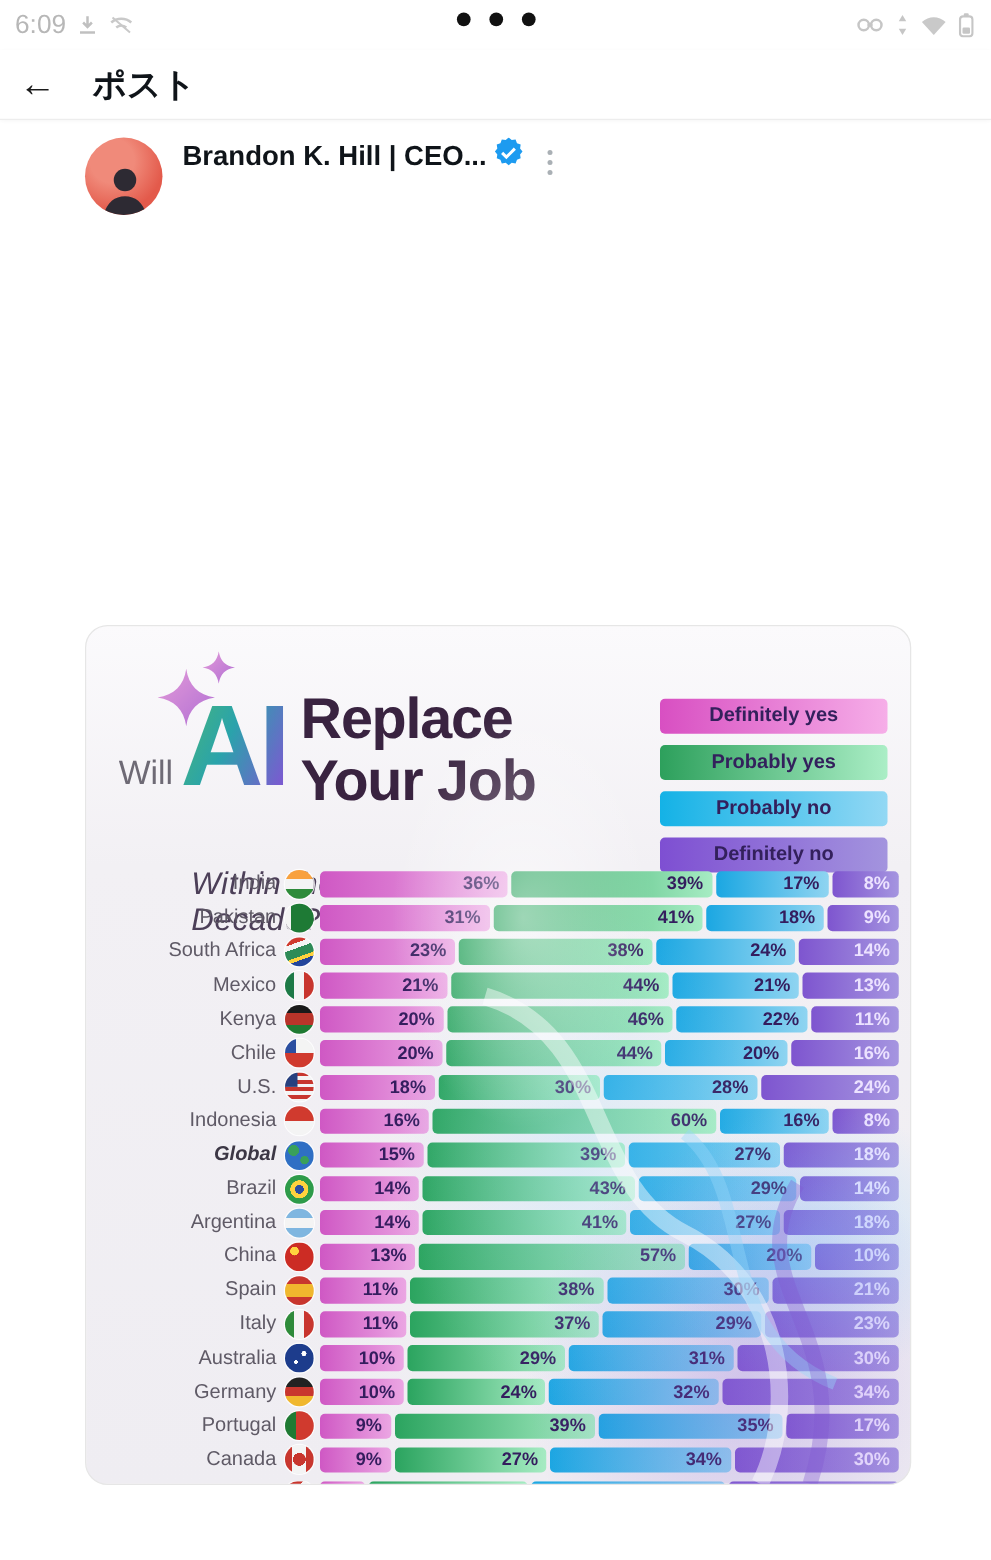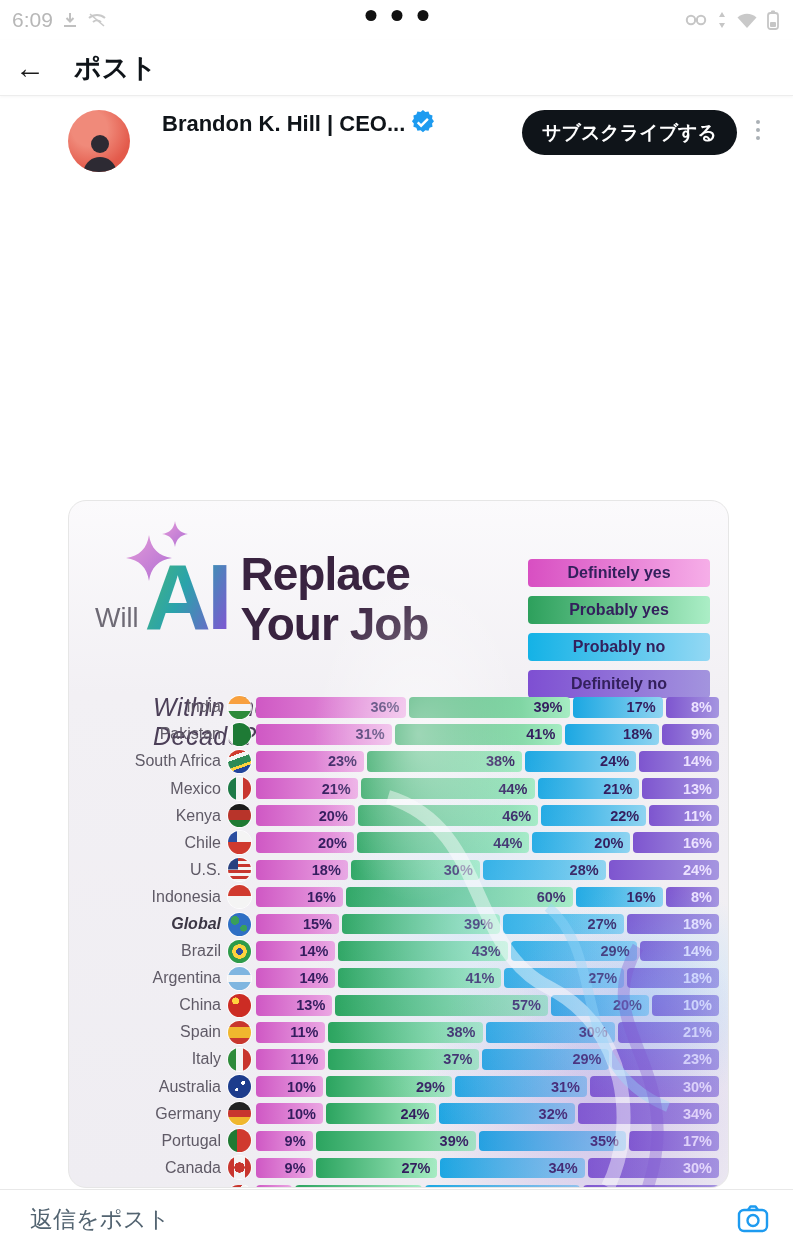--- a/index.html
+++ b/index.html
@@ -19,21 +19,21 @@
     border-bottom:1px solid #ededed;box-shadow:0 1px 3px rgba(0,0,0,.04);background:#fff;z-index:5;}
   .back-btn{width:60px;text-align:center;font-size:30px;color:#1b1b1b;cursor:pointer;}
   .nav-title{font-size:27px;font-weight:bold;color:#0f1419;margin-left:14px;}
 
   
   .tweet{position:absolute;top:96px;left:0;right:0;}
   .t-head{display:flex;align-items:flex-start;padding:14px 20px 0 68px;}
   .avatar{width:62px;height:62px;border-radius:50%;flex:0 0 62px;overflow:hidden;position:relative;
     background:radial-gradient(circle at 35% 30%,#f08a7a 0 30%,#e35a4b 70%);cursor:pointer;}
   .avatar svg{position:absolute;bottom:-4px;left:7px;}
-  .t-names{margin-left:32px;min-width:0;}
+  .t-names{margin-left:16px;min-width:0;}
   .t-namerow{display:flex;align-items:center;gap:6px;}
   .t-name{font-size:22px;font-weight:bold;color:#0f1419;white-space:nowrap;}
   .t-handle{font-size:20px;color:#536471;margin-top:4px;}
   .subscribe{margin-left:auto;background:#0f1419;color:#fff;font-weight:bold;font-size:19px;
     border:none;border-radius:23px;height:45px;padding:0 20px;cursor:pointer;white-space:nowrap;}
   .more-menu{width:30px;display:flex;flex-direction:column;align-items:center;gap:4px;margin:10px 0 0 6px;cursor:pointer;}
   .more-menu i{width:4px;height:4px;border-radius:50%;background:#aab0b5;}
   .t-body{padding:16px 64px 0 68px;font-size:29px;line-height:48px;color:#0f1419;letter-spacing:.5px;}
 
   
@@ -185,21 +185,20 @@
         <div class="t-namerow">
           <span class="t-name">Brandon K. Hill | CEO...</span>
           <span>
             <svg width="24" height="24" viewBox="0 0 24 24">
                 <path d="M12 1.5l2.6 2.2 3.4-.5 1.2 3.2 3.2 1.2-.5 3.4L24 13.6l-2.1 2.6.5 3.4-3.2 1.2-1.2 3.2-3.4-.5L12 25.7l-2.6-2.2-3.4.5-1.2-3.2-3.2-1.2.5-3.4L0 13.6l2.1-2.6-.5-3.4 3.2-1.2 1.2-3.2 3.4.5z" transform="scale(0.92) translate(1,-1.5)" fill="#1d9bf0"></path>
                 <path d="M6.7 12.3l3.4 3.4 6.8-6.8" stroke="#fff" stroke-width="2.4" fill="none"></path>
               </svg>
           </span>
         </div>
       </div>
-      <button class="subscribe">サブスクライブする</button>
       <div class="more-menu">
           <i></i>
           <i></i>
           <i></i>
         </div>
     </div>
   </div>
 
   <div class="card">
     <div class="card-inner">
@@ -577,24 +576,14 @@
       <div class="watermark">
         <svg width="420" height="420" viewBox="0 0 420 420">
           <path d="M80 30 C180 60 160 180 240 220 C320 260 330 360 300 420" stroke="rgba(255,255,255,0.45)" stroke-width="14" fill="none"></path>
           <path d="M240 140 C300 190 260 300 360 340" stroke="rgba(150,215,250,0.4)" stroke-width="10" fill="none"></path>
           <path d="M330 180 C280 260 380 300 340 420" stroke="rgba(130,90,210,0.35)" stroke-width="12" fill="none"></path>
         </svg>
       </div>
     </div>
   </div>
 
-  <div class="replybar">
-    <span class="reply-text">返信をポスト</span>
-    <span class="cam-btn">
-      <svg width="32" height="30" viewBox="0 0 32 30">
-          <rect x="2" y="6" width="28" height="21" rx="5" stroke="#1d9bf0" stroke-width="2.4" fill="none"></rect>
-          <path d="M11 6l2.5-3.5h5L21 6" stroke="#1d9bf0" stroke-width="2.4" fill="none" stroke-linejoin="round"></path>
-          <circle cx="16" cy="16.5" r="5.5" stroke="#1d9bf0" stroke-width="2.4" fill="none"></circle>
-        </svg>
-    </span>
-  </div>
 
 </div>
 
 </body></html>

